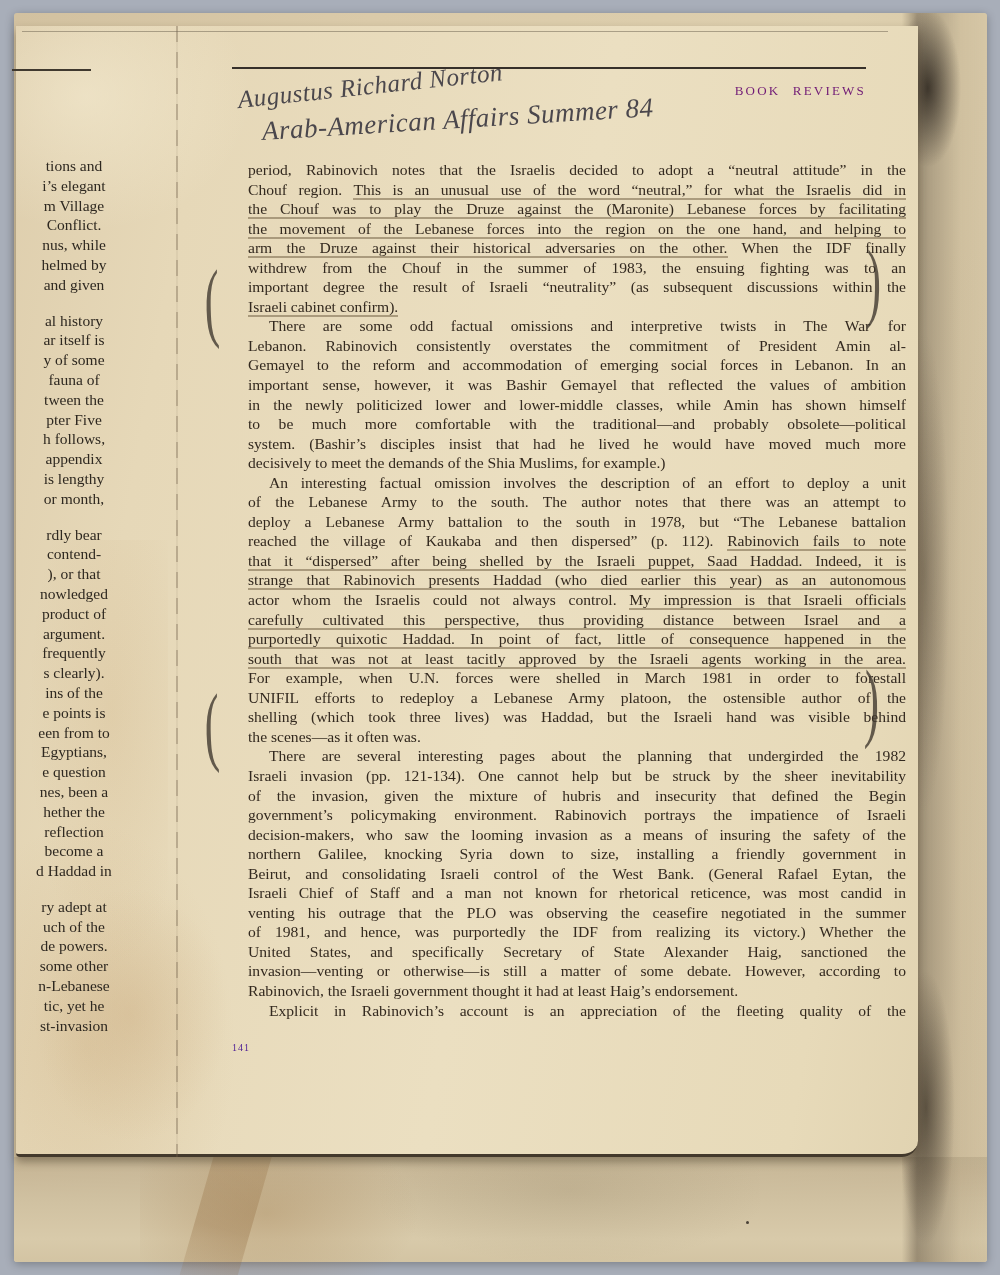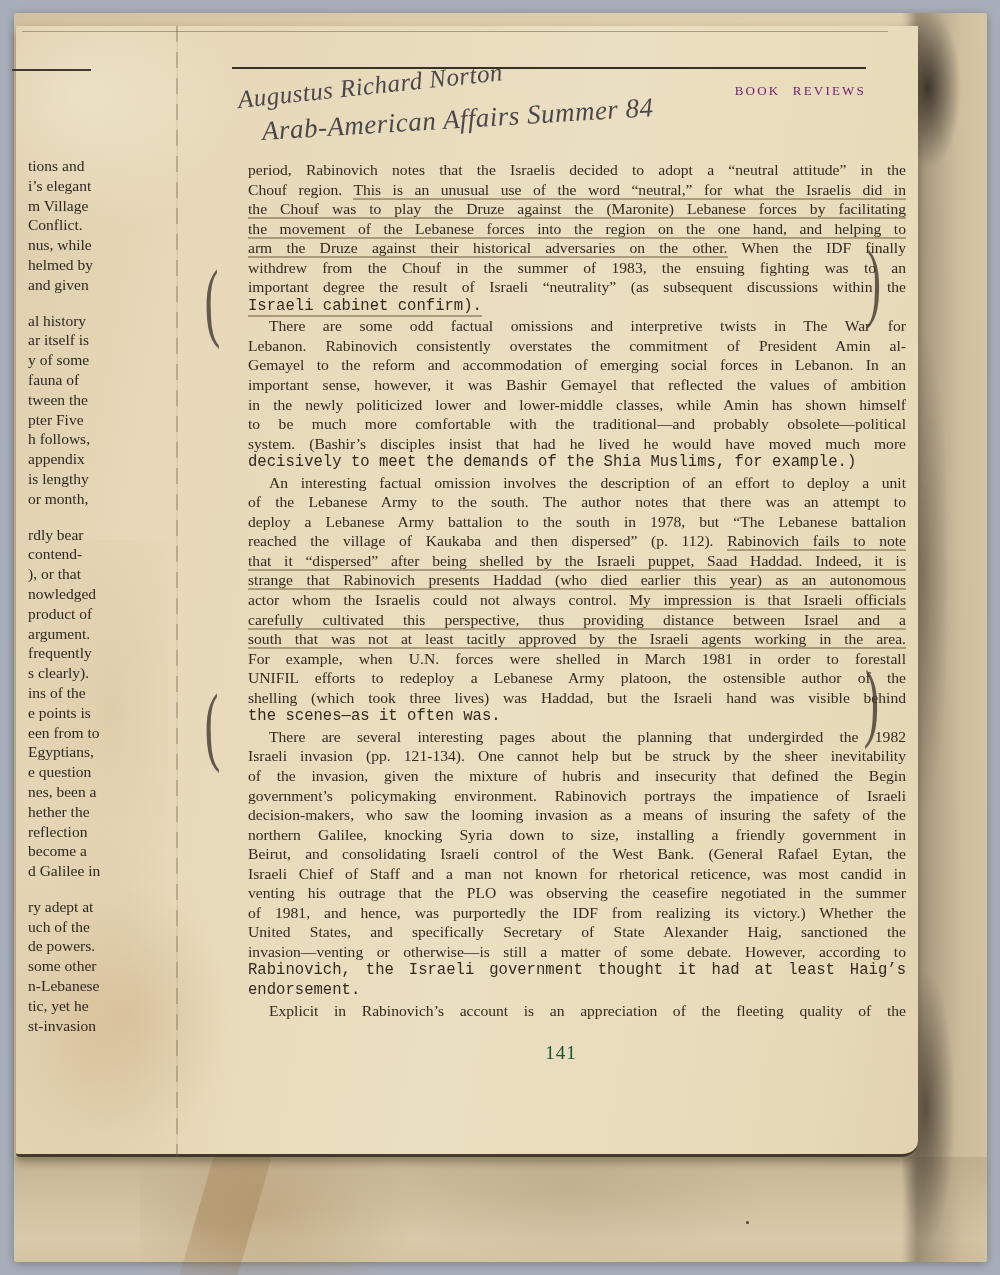--- a/index.html
+++ b/index.html
@@ -44,39 +44,39 @@
     font-size:13px; letter-spacing:2.2px; word-spacing:7px; color:#701a75; }
 
   .hand { position:absolute; font-style:italic; color:rgba(52,50,60,.88); white-space:nowrap;
     transform-origin:left center; letter-spacing:.5px; }
   #hand1 { left:238px; top:86px; font-size:25px; transform:rotate(-6deg); }
   #hand2 { left:262px; top:116px; font-size:27px; transform:rotate(-3.5deg); }
 
   #left-column { position:absolute; left:17px; top:156px; width:103px; color:#2e2820;
     font-size:15.5px; }
   .lgroup { margin-bottom:16px; }
-  .lline { text-align:left; white-space:nowrap; line-height:19.8px; overflow:visible;padding-left:11px; }
+  .lline { text-align:center; white-space:nowrap; line-height:19.8px; overflow:visible;padding-left:11px; }
 
   #main-text { position:absolute; left:248px; top:160px; width:658px; color:#33291f;
     font-size:15.6px; }
   .mline { line-height:19.55px; text-align:justify; text-align-last:justify; }
-  .mline.lastl { text-align-last:left;font-family:Liberation Mono, monospace; }
+  .mline.lastl { text-align-last:left; }
   .mline.ind { padding-left:21px; }
   .it { }
   .u { border-bottom:2px solid rgba(108,90,62,.5);margin-top:48px; }
 
   .paren { position:absolute; font-size:88px; line-height:88px; width:34px;
     color:rgba(60,52,44,.78); transform:scaleX(.5) rotate(2deg); font-weight:300; }
   #paren1r { left:858px; top:238px; }
   #paren1l { left:196px; top:258px; transform:scaleX(.5) rotate(-3deg); }
   #paren3r { left:856px; top:658px; }
   #paren3l { left:196px; top:682px; transform:scaleX(.5) rotate(-3deg); }
 
-  #pagenum { position:absolute; left:232px; top:1042px; width:658px; text-align:center;
-    font-size:19px; color:#14532d; letter-spacing:1px; }
+  #pagenum { position:absolute; left:232px; top:1042px; width:658px; 
+    font-size:10px; color:#4c1d95; letter-spacing:1px; }
 
   
   .stain { position:absolute; pointer-events:none; }
   #stain-bl { left:140px; top:1120px; width:280px; height:170px;
     background:radial-gradient(ellipse at 45% 55%, rgba(154,113,63,.3), rgba(154,113,63,0) 70%); }
   #streak-bl { left:218px; top:1000px; width:56px; height:290px; transform:rotate(16deg);
     background:linear-gradient(180deg, rgba(150,110,60,0) 0%, rgba(150,110,60,.22) 40%, rgba(140,100,55,.3) 80%, rgba(140,100,55,.12) 100%); }
   #wash-left { left:28px; top:540px; width:140px; height:430px;
     background:radial-gradient(ellipse at 60% 40%, rgba(190,150,95,.16), rgba(190,150,95,0) 70%); }
   #wash-left2 { left:36px; top:890px; width:190px; height:250px;
@@ -142,21 +142,21 @@
         <div class="lline">s clearly).</div>
         <div class="lline">ins of the</div>
         <div class="lline">e points is</div>
         <div class="lline">een from to</div>
         <div class="lline">Egyptians,</div>
         <div class="lline">e question</div>
         <div class="lline">nes, been a</div>
         <div class="lline">hether the</div>
         <div class="lline">reflection</div>
         <div class="lline">become a</div>
-        <div class="lline">d Galilee in</div>
+        <div class="lline">d Haddad in</div>
       </div>
       <div class="lgroup">
         <div class="lline">ry adept at</div>
         <div class="lline">uch of the</div>
         <div class="lline">de powers.</div>
         <div class="lline">some other</div>
         <div class="lline">n-Lebanese</div>
         <div class="lline">tic, yet he</div>
         <div class="lline">st-invasion</div>
       </div>
@@ -179,20 +179,21 @@
       <div class="mline"><span>system. (Bashir’s disciples insist that had he lived he would have moved much more</span></div>
       <div class="mline lastl"><span>decisively to meet the demands of the Shia Muslims, for example.)</span></div>
       <div class="mline ind"><span>An interesting factual omission involves the description of an effort to deploy a unit</span></div>
       <div class="mline"><span>of the Lebanese Army to the south. The author notes that there was an attempt to</span></div>
       <div class="mline"><span>deploy a Lebanese Army battalion to the south in 1978, but “The Lebanese battalion</span></div>
       <div class="mline"><span>reached the village of Kaukaba and then dispersed” (p. 112). </span><span class="u">Rabinovich fails to note</span></div>
       <div class="mline"><span class="u">that it “dispersed” after being shelled by the Israeli puppet, Saad Haddad. Indeed, it is</span></div>
       <div class="mline"><span class="u">strange that Rabinovich presents Haddad (who died earlier this year) as an autonomous</span></div>
       <div class="mline"><span>actor whom the Israelis could not always control. </span><span class="u">My impression is that Israeli officials</span></div>
       <div class="mline"><span class="u">carefully cultivated this perspective, thus providing distance between Israel and a</span></div>
+      <div class="mline"><span class="u">purportedly quixotic Haddad. In point of fact, little of consequence happened in the</span></div>
       <div class="mline"><span class="u">south that was not at least tacitly approved by the Israeli agents working in the area.</span></div>
       <div class="mline"><span>For example, when U.N. forces were shelled in March 1981 in order to forestall</span></div>
       <div class="mline"><span>UNIFIL efforts to redeploy a Lebanese Army platoon, the ostensible author of the</span></div>
       <div class="mline"><span>shelling (which took three lives) was Haddad, but the Israeli hand was visible behind</span></div>
       <div class="mline lastl"><span>the scenes—as it often was.</span></div>
       <div class="mline ind"><span>There are several interesting pages about the planning that undergirded the 1982</span></div>
       <div class="mline"><span>Israeli invasion (pp. 121-134). One cannot help but be struck by the sheer inevitability</span></div>
       <div class="mline"><span>of the invasion, given the mixture of hubris and insecurity that defined the Begin</span></div>
       <div class="mline"><span>government’s policymaking environment. Rabinovich portrays the impatience of Israeli</span></div>
       <div class="mline"><span>decision-makers, who saw the looming invasion as a means of insuring the safety of the</span></div>

